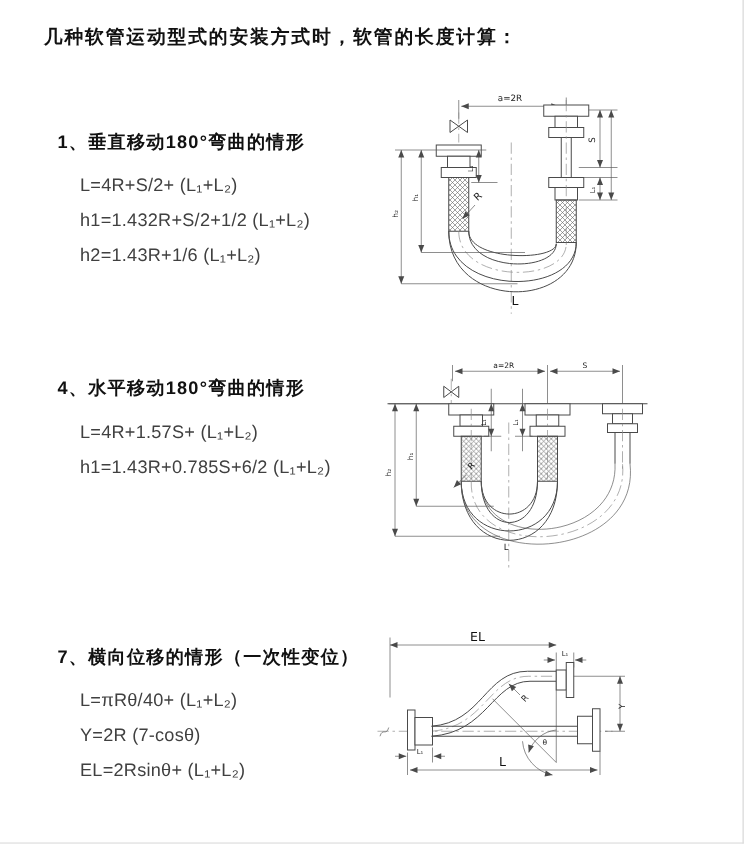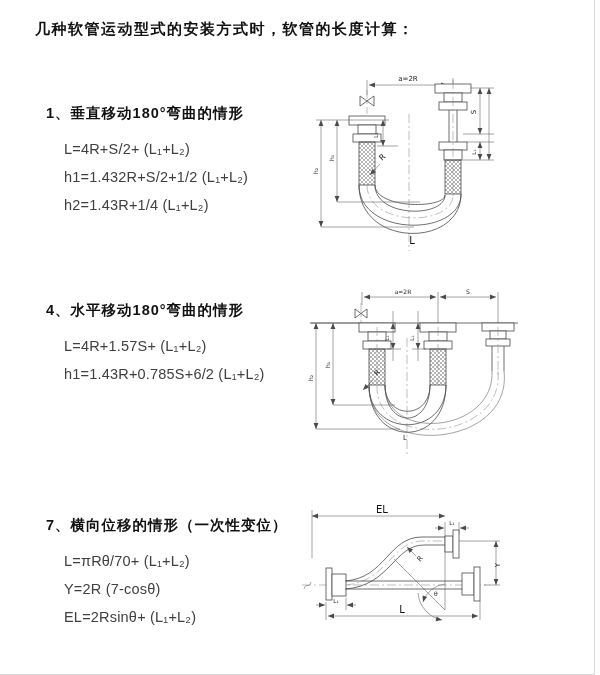--- a/index.html
+++ b/index.html
@@ -33,32 +33,32 @@
 <body>
 
 <div class="page">
 
   <div class="doc-title">几种软管运动型式的安装方式时，软管的长度计算：</div>
 
   <div class="section" style="top:104px;">
     <p class="sec-heading">1、垂直移动180°弯曲的情形</p>
     <p class="formula">L=4R+S/2+ (L₁+L₂)</p>
     <p class="formula">h1=1.432R+S/2+1/2 (L₁+L₂)</p>
-    <p class="formula">h2=1.43R+1/4 (L₁+L₂)</p>
+    <p class="formula">h2=1.43R+1/6 (L₁+L₂)</p>
   </div>
 
   <div class="section" style="top:301px;">
     <p class="sec-heading">4、水平移动180°弯曲的情形</p>
     <p class="formula">L=4R+1.57S+ (L₁+L₂)</p>
     <p class="formula">h1=1.43R+0.785S+6/2 (L₁+L₂)</p>
   </div>
 
   <div class="section" style="top:516px;">
     <p class="sec-heading">7、横向位移的情形（一次性变位）</p>
-    <p class="formula">L=πRθ/70+ (L₁+L₂)</p>
+    <p class="formula">L=πRθ/40+ (L₁+L₂)</p>
     <p class="formula">Y=2R (7-cosθ)</p>
     <p class="formula">EL=2Rsinθ+ (L₁+L₂)</p>
   </div>
 
   <div class="diagram" style="left:308px;top:68px;">
     <svg width="292" height="195" viewBox="0 0 292 195">
       <defs>
         <marker id="m1" viewBox="0 0 10 10" refX="10" refY="5" markerWidth="8" markerHeight="6" markerUnits="userSpaceOnUse" orient="auto-start-reverse">
           <path d="M0,1 L10,5 L0,9 Z" fill="#4a4a4a"></path>
         </marker>

